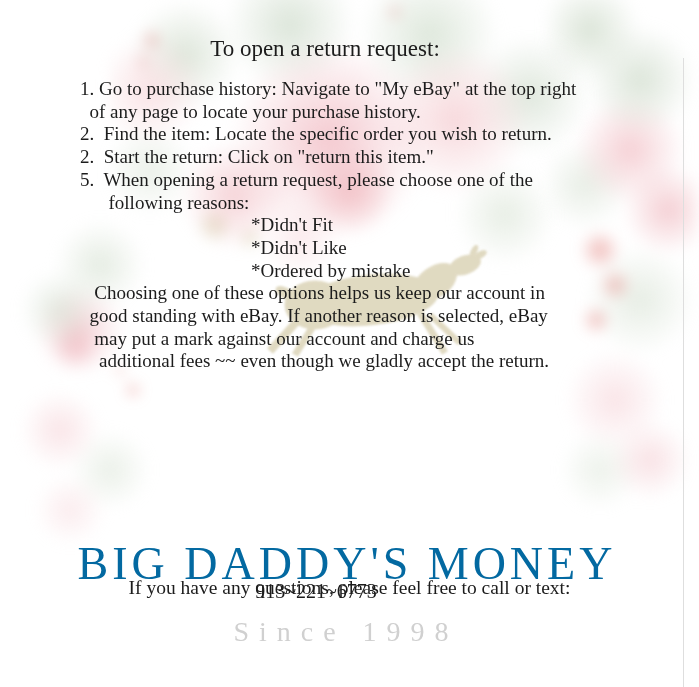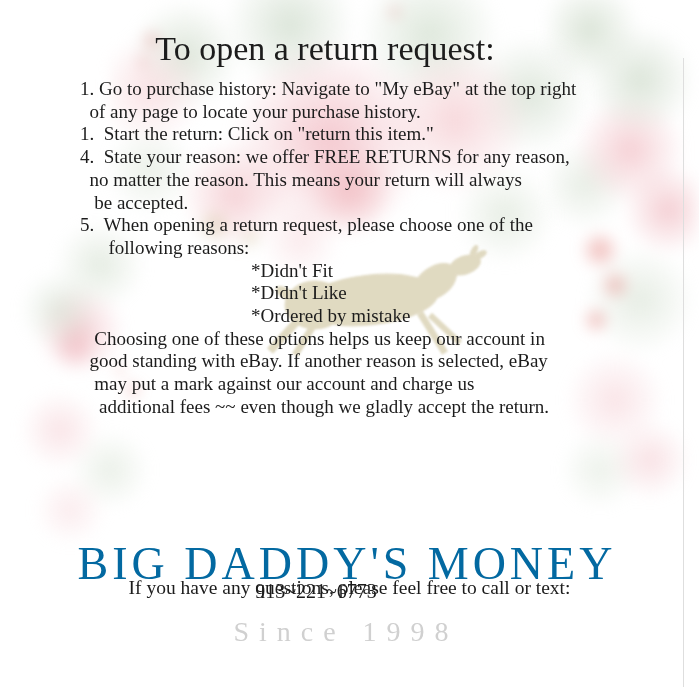--- a/index.html
+++ b/index.html
@@ -72,21 +72,21 @@
     letter-spacing:4px;color:#0369a1;z-index:1;white-space:nowrap;
   }
   .wm-since{
     position:absolute;left:0;top:615px;width:692px;
     text-align:center;font-size:28px;line-height:34px;
     letter-spacing:10px;color:#d0d0d0;z-index:1;white-space:nowrap;
   }
   
   .title{
     position:absolute;left:0;top:30px;width:650px;margin:0;
-    text-align:center;font-size:34px;line-height:38px;
+    text-align:center;font-size:23px;line-height:38px;
     font-weight:normal;z-index:2;
   }
   .doc{position:absolute;left:70px;top:78px;z-index:2;}
   .step{white-space:pre;font-size:19px;line-height:22.7px;margin-left:10px;}
   .footer-note{
     position:absolute;left:0;top:576px;width:699px;
     text-align:center;font-size:19.5px;line-height:23px;z-index:2;
   }
   .footer-phone{
     position:absolute;left:0;top:579px;width:632px;
@@ -121,24 +121,22 @@
   <div class="edge-line"></div>
 
   <div class="wm-brand">BIG DADDY'S MONEY</div>
   <div class="wm-since">Since 1998</div>
 
   <h1 class="title">To open a return request:</h1>
 
   <div class="doc">
     <div class="step">1. Go to purchase history: Navigate to "My eBay" at the top right
   of any page to locate your purchase history.</div>
-    <div class="step">1.  Start the return: Click on "return this item."</div>
-    <div class="step">4.  State your reason: we offer FREE RETURNS for any reason,
-  no matter the reason. This means your return will always
-   be accepted.</div>
+    <div class="step">2.  Find the item: Locate the specific order you wish to return.</div>
+    <div class="step">2.  Start the return: Click on "return this item."</div>
     <div class="step">5.  When opening a return request, please choose one of the
       following reasons:
                                     *Didn't Fit
                                     *Didn't Like
                                     *Ordered by mistake
    Choosing one of these options helps us keep our account in
   good standing with eBay. If another reason is selected, eBay
    may put a mark against our account and charge us
     additional fees ~~ even though we gladly accept the return.</div>
   </div>

